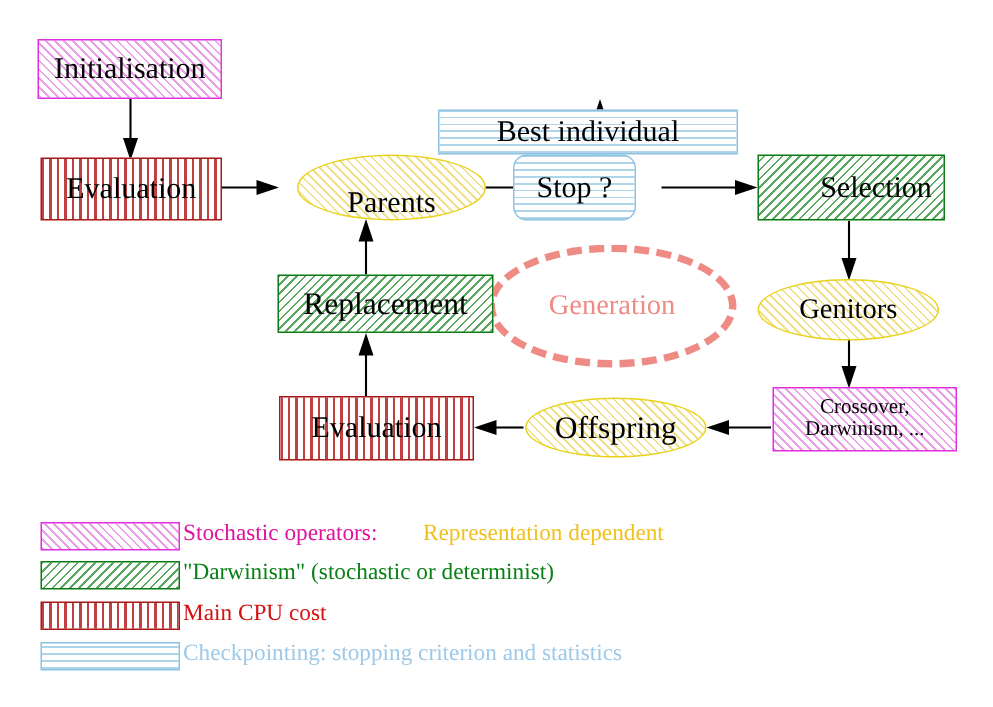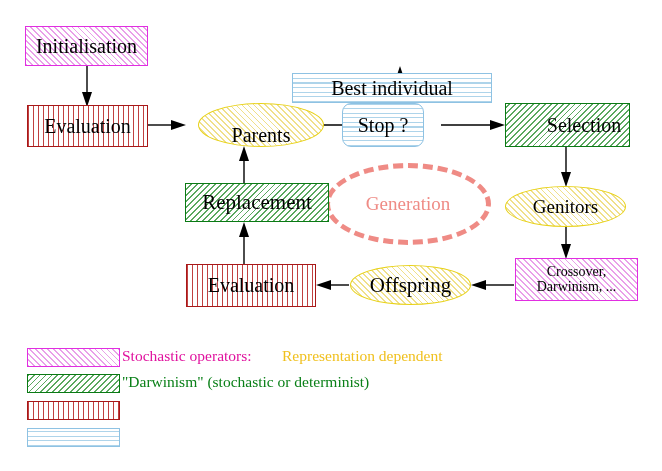--- a/index.html
+++ b/index.html
@@ -228,17 +228,19 @@
   <div id="legend">
 
     <div class="legend-swatch fill-magenta" style="left:27px; top:348px;"></div>
     <div class="legend-text lt-magenta" style="left:122px; top:347px;">Stochastic operators:</div>
     <div class="legend-text lt-gold" style="left:282px; top:347px;">Representation dependent</div>
 
     <div class="legend-swatch fill-green" style="left:27px; top:374px;"></div>
     <div class="legend-text lt-green" style="left:122px; top:373px;">"Darwinism" (stochastic or determinist)</div>
 
     <div class="legend-swatch fill-red" style="left:27px; top:401px;"></div>
+    <div class="legend-text lt-red" style="left:122px; top:400px;">Main CPU cost</div>
 
     <div class="legend-swatch fill-blue" style="left:27px; top:428px;"></div>
+    <div class="legend-text lt-blue" style="left:122px; top:427px;">Checkpointing: stopping criterion and statistics</div>
   </div>
 
 </div>
 
 </body></html>

